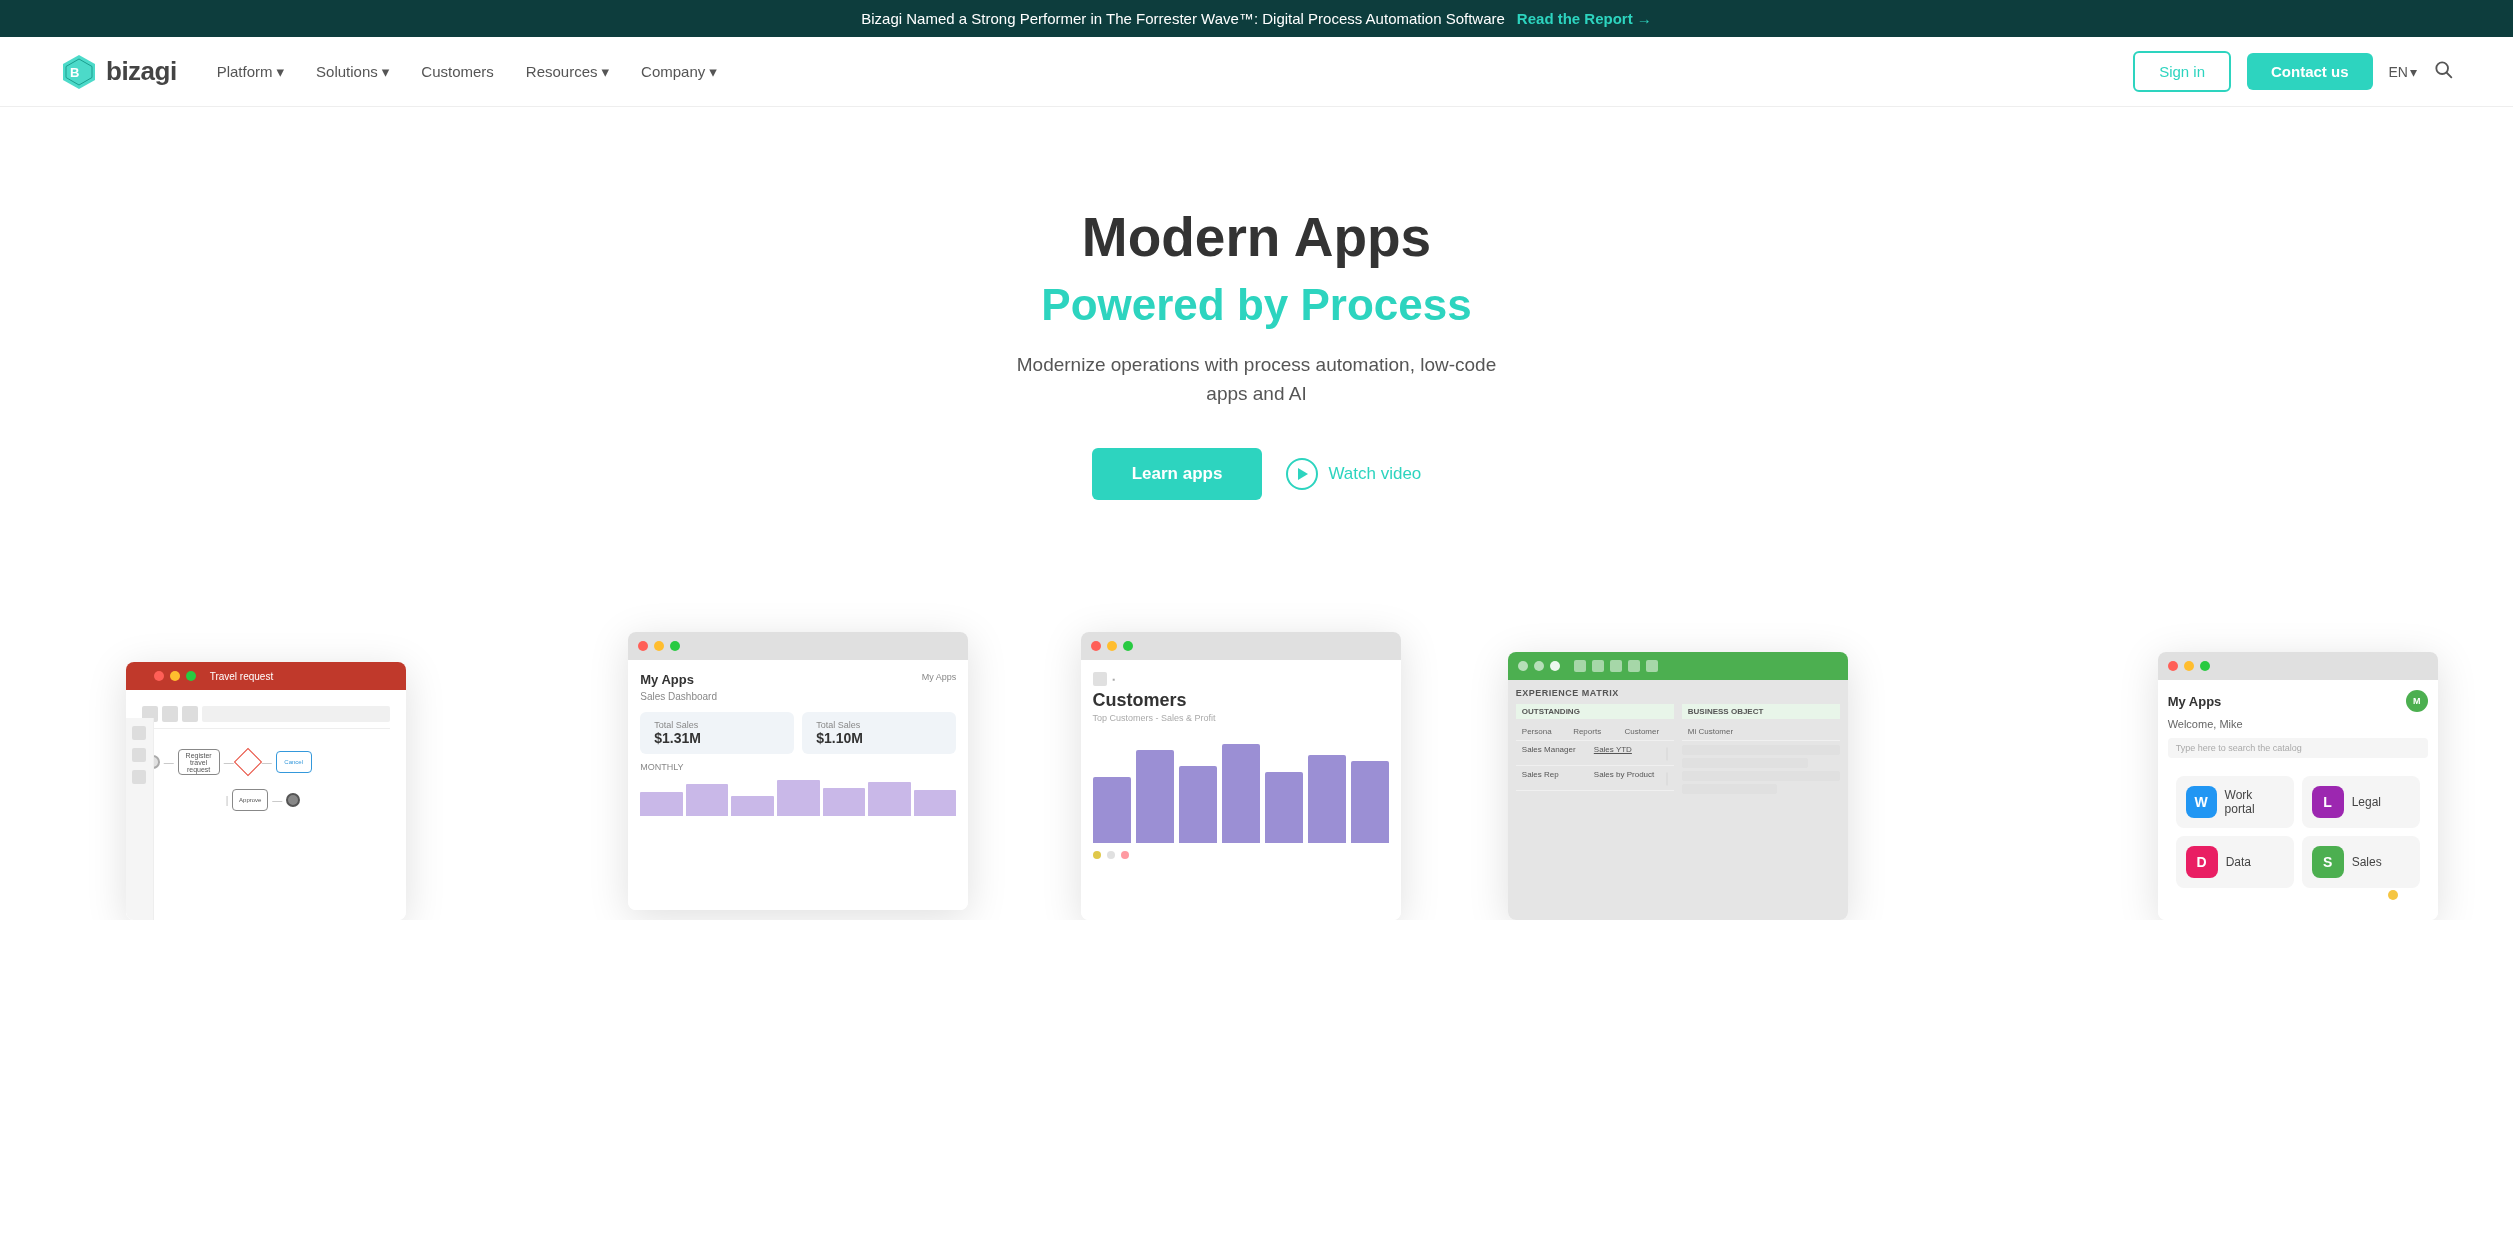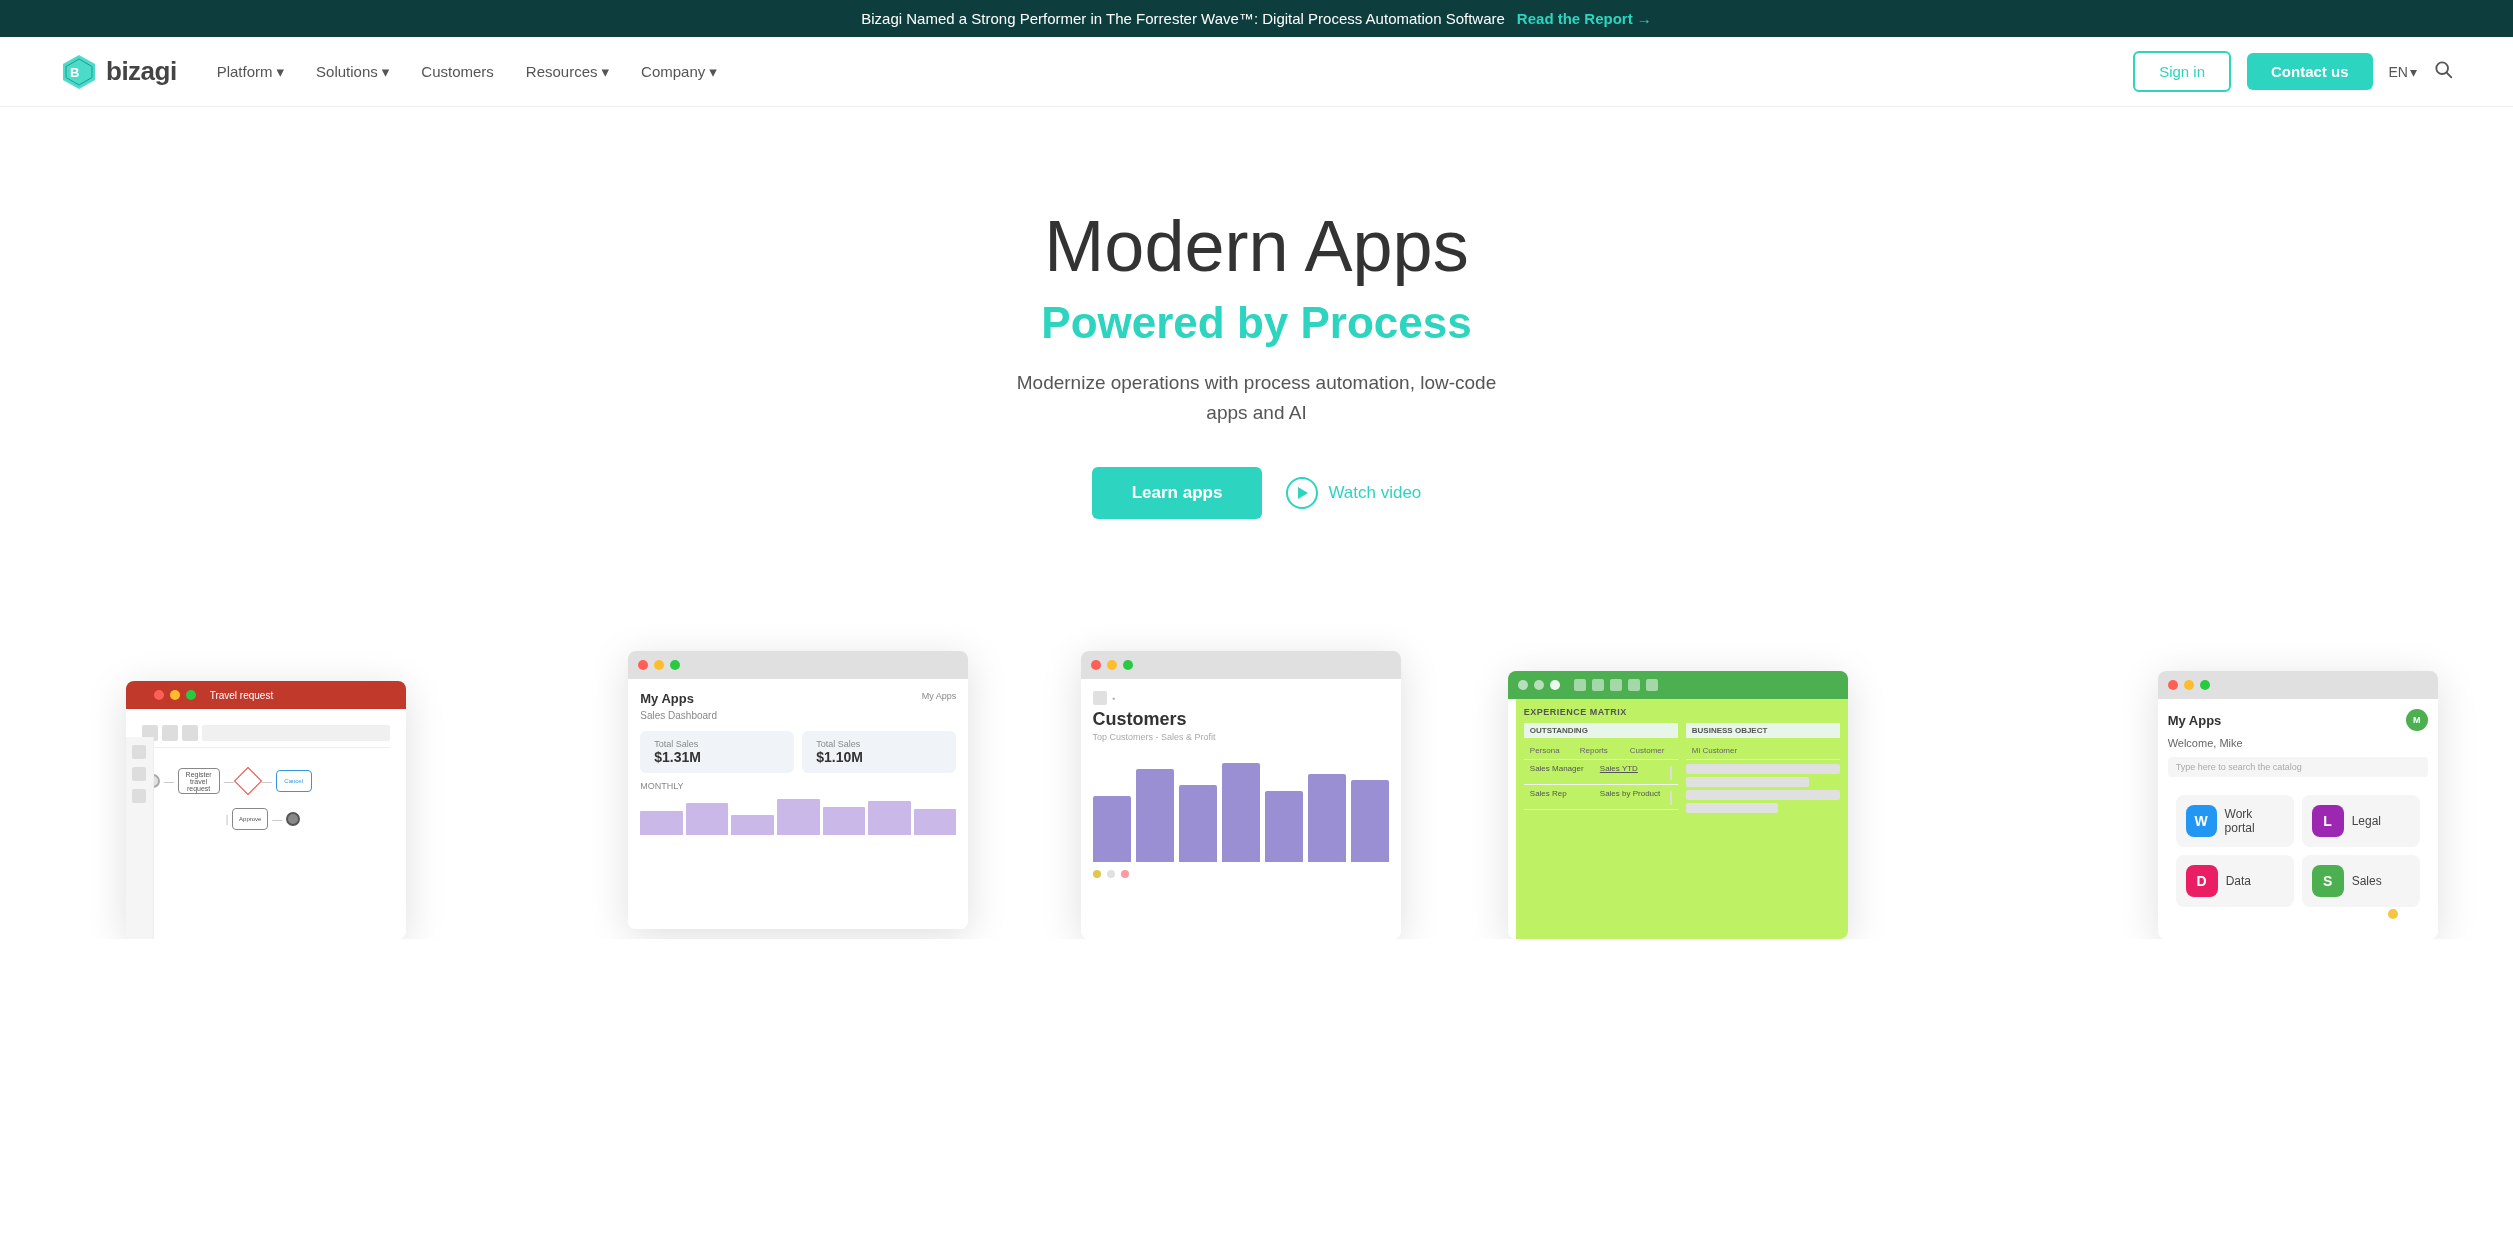--- a/index.html
+++ b/index.html
@@ -105,22 +105,22 @@
       font-size: 18px;
     }
 
     
     #hero {
       text-align: center;
       padding: 100px 20px 60px;
       background: #fff;
     }
     #hero-title {
-      font-size: 72px;
-      font-weight: 400;
+      font-size: 55px;
+      font-weight: 700;
       color: #333;
       line-height: 1.1;
       margin-bottom: 12px;
     }
     #hero-subtitle {
       font-size: 44px;
       font-weight: 700;
       color: #2dd4bf;
       margin-bottom: 20px;
     }
@@ -513,21 +513,21 @@
         <div class="screen-dot" style="background:rgba(255,255,255,0.9)"></div>
 
         <div style="display:flex;gap:6px;margin-left:8px;">
           <div style="width:12px;height:12px;background:rgba(255,255,255,0.5);border-radius:2px;"></div>
           <div style="width:12px;height:12px;background:rgba(255,255,255,0.5);border-radius:2px;"></div>
           <div style="width:12px;height:12px;background:rgba(255,255,255,0.5);border-radius:2px;"></div>
           <div style="width:12px;height:12px;background:rgba(255,255,255,0.5);border-radius:2px;"></div>
           <div style="width:12px;height:12px;background:rgba(255,255,255,0.5);border-radius:2px;"></div>
         </div>
       </div>
-      <div class="screen-body" style="background:#bef264;padding:8px;margin-left:8px;">
+      <div class="screen-body" style="background:#e5e5e5;padding:8px;">
         <div style="font-size:9px;font-weight:700;color:#555;margin-bottom:6px;letter-spacing:0.5px;">EXPERIENCE MATRIX</div>
 
         <div style="display:flex;gap:8px;">
           <div style="flex:1;">
             <div style="font-size:8px;font-weight:600;color:#555;background:#e8f5e9;padding:3px 6px;margin-bottom:4px;">OUTSTANDING</div>
             <div class="matrix-row">
               <div class="matrix-cell" style="font-size:8px;color:#666;">Persona</div>
               <div class="matrix-cell" style="font-size:8px;color:#666;">Reports</div>
               <div class="matrix-cell" style="font-size:8px;color:#666;">Customer</div>
             </div>

